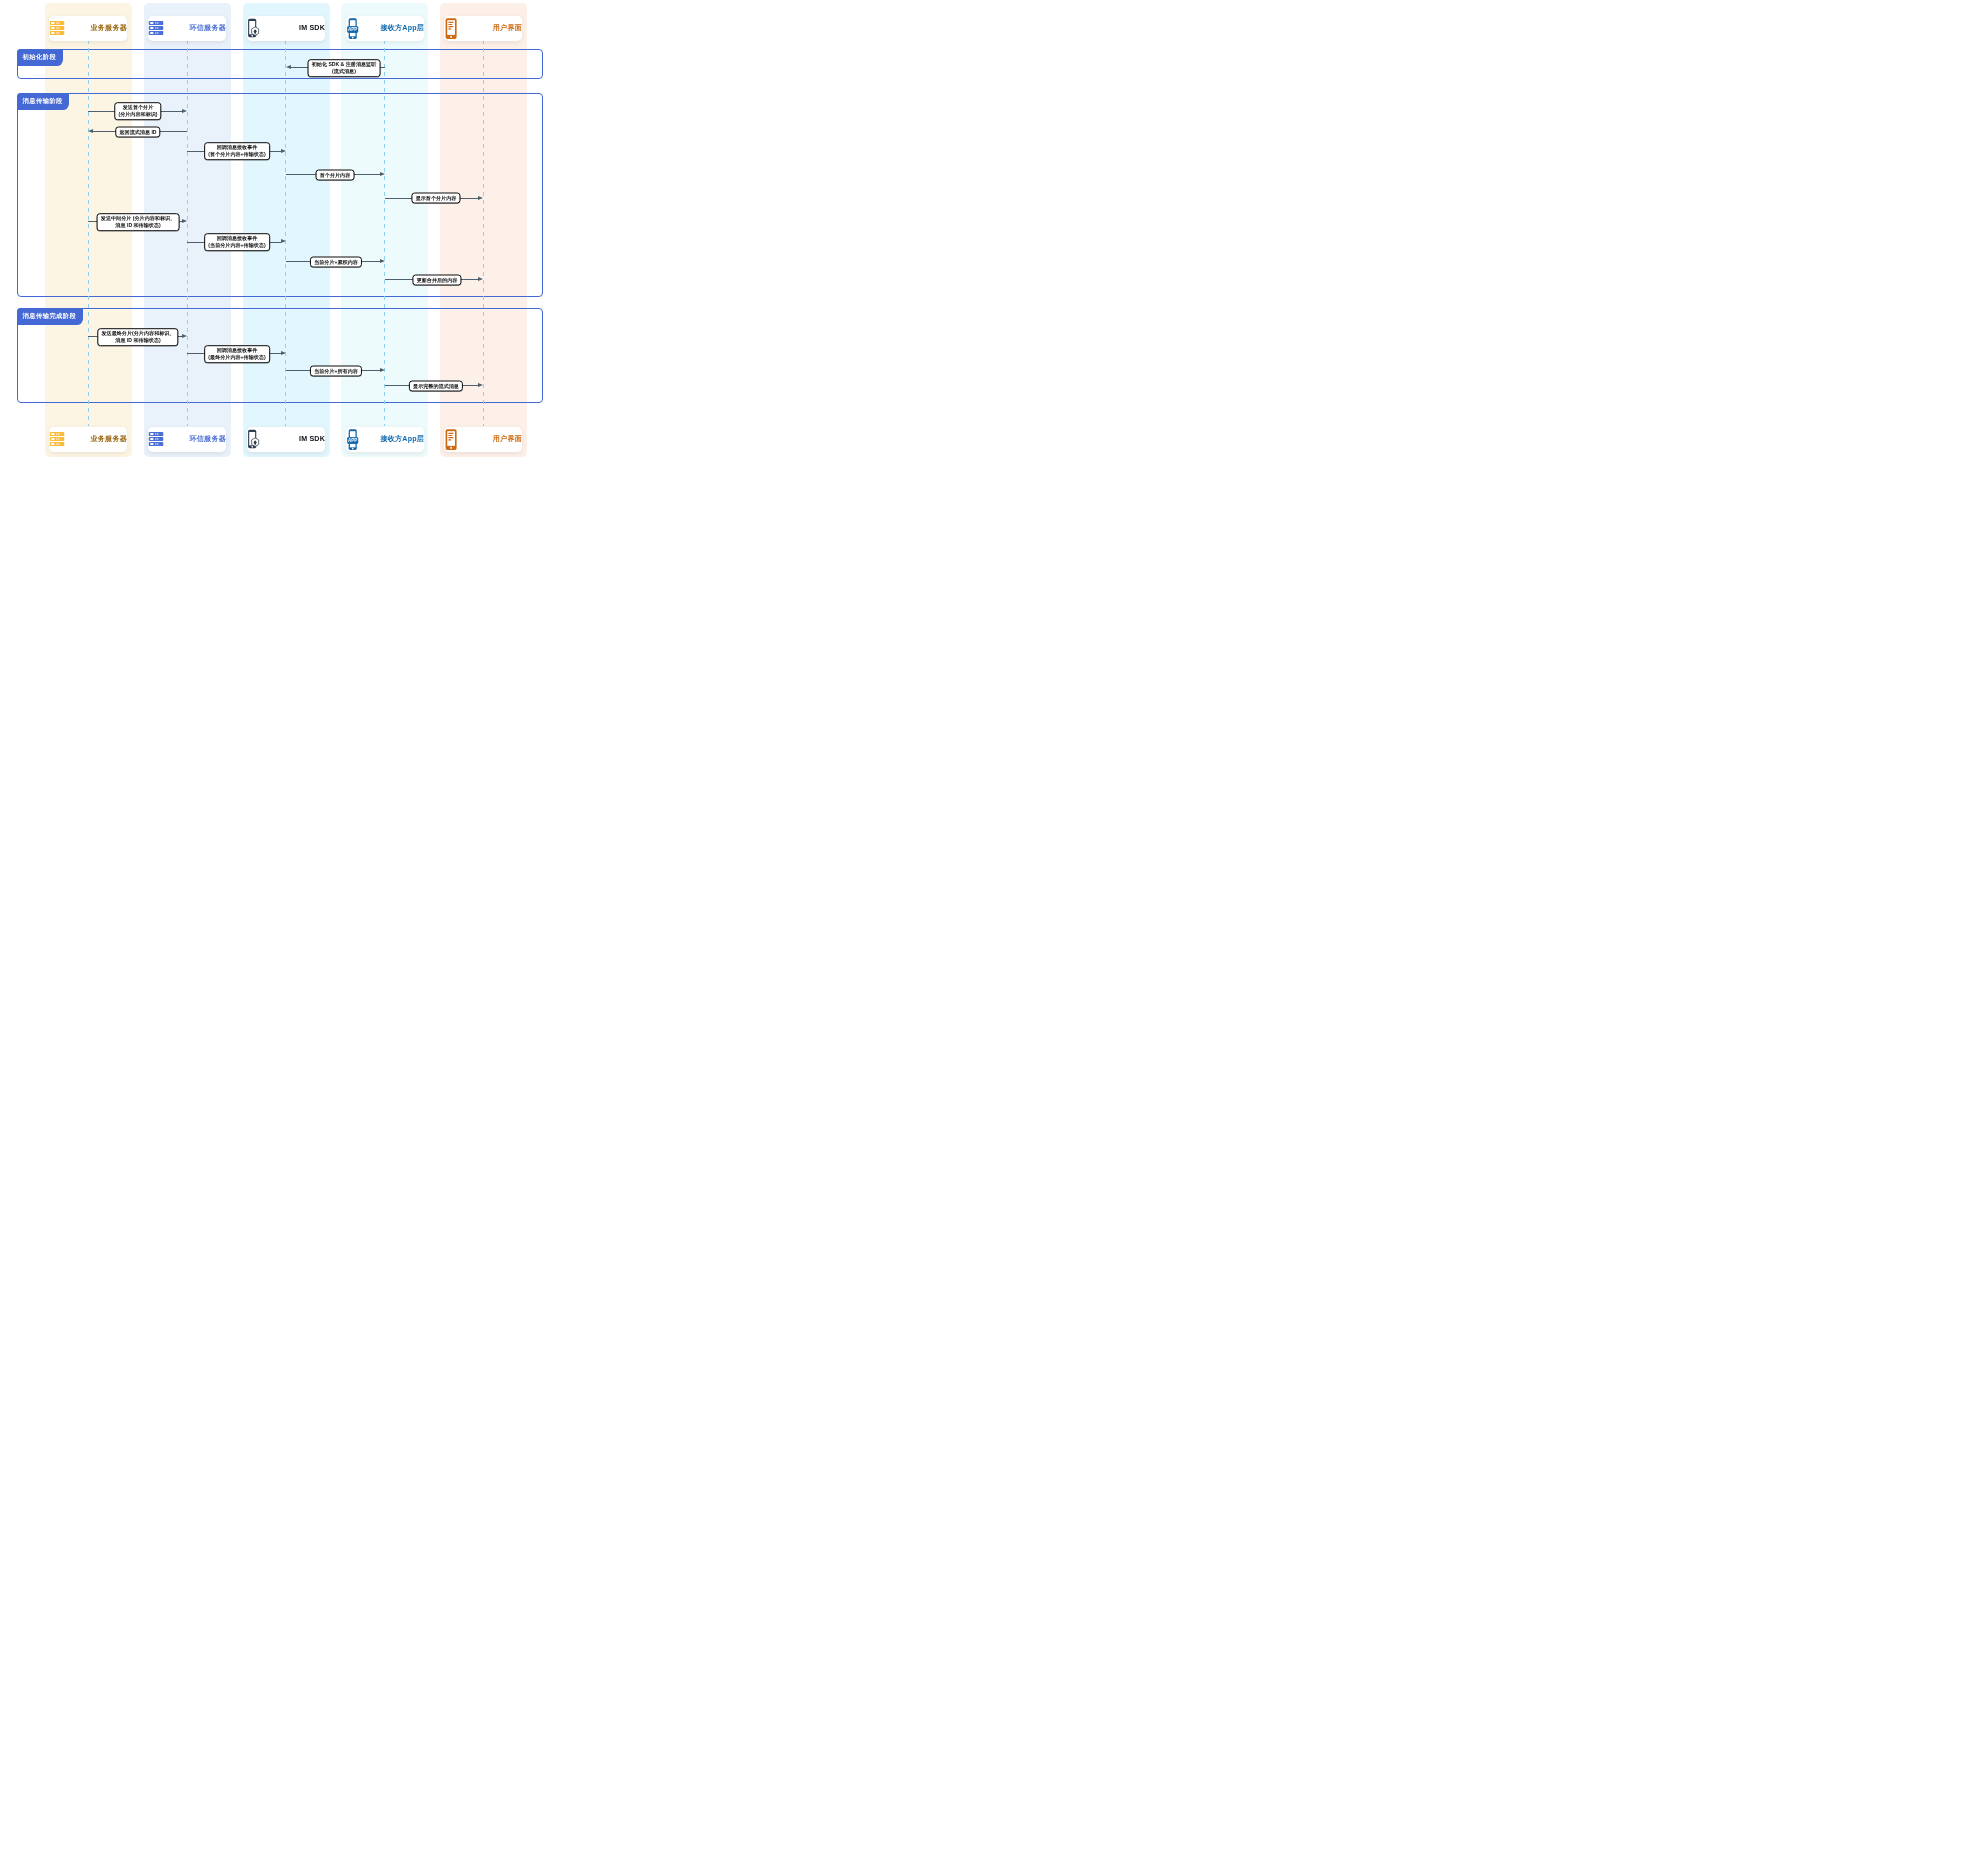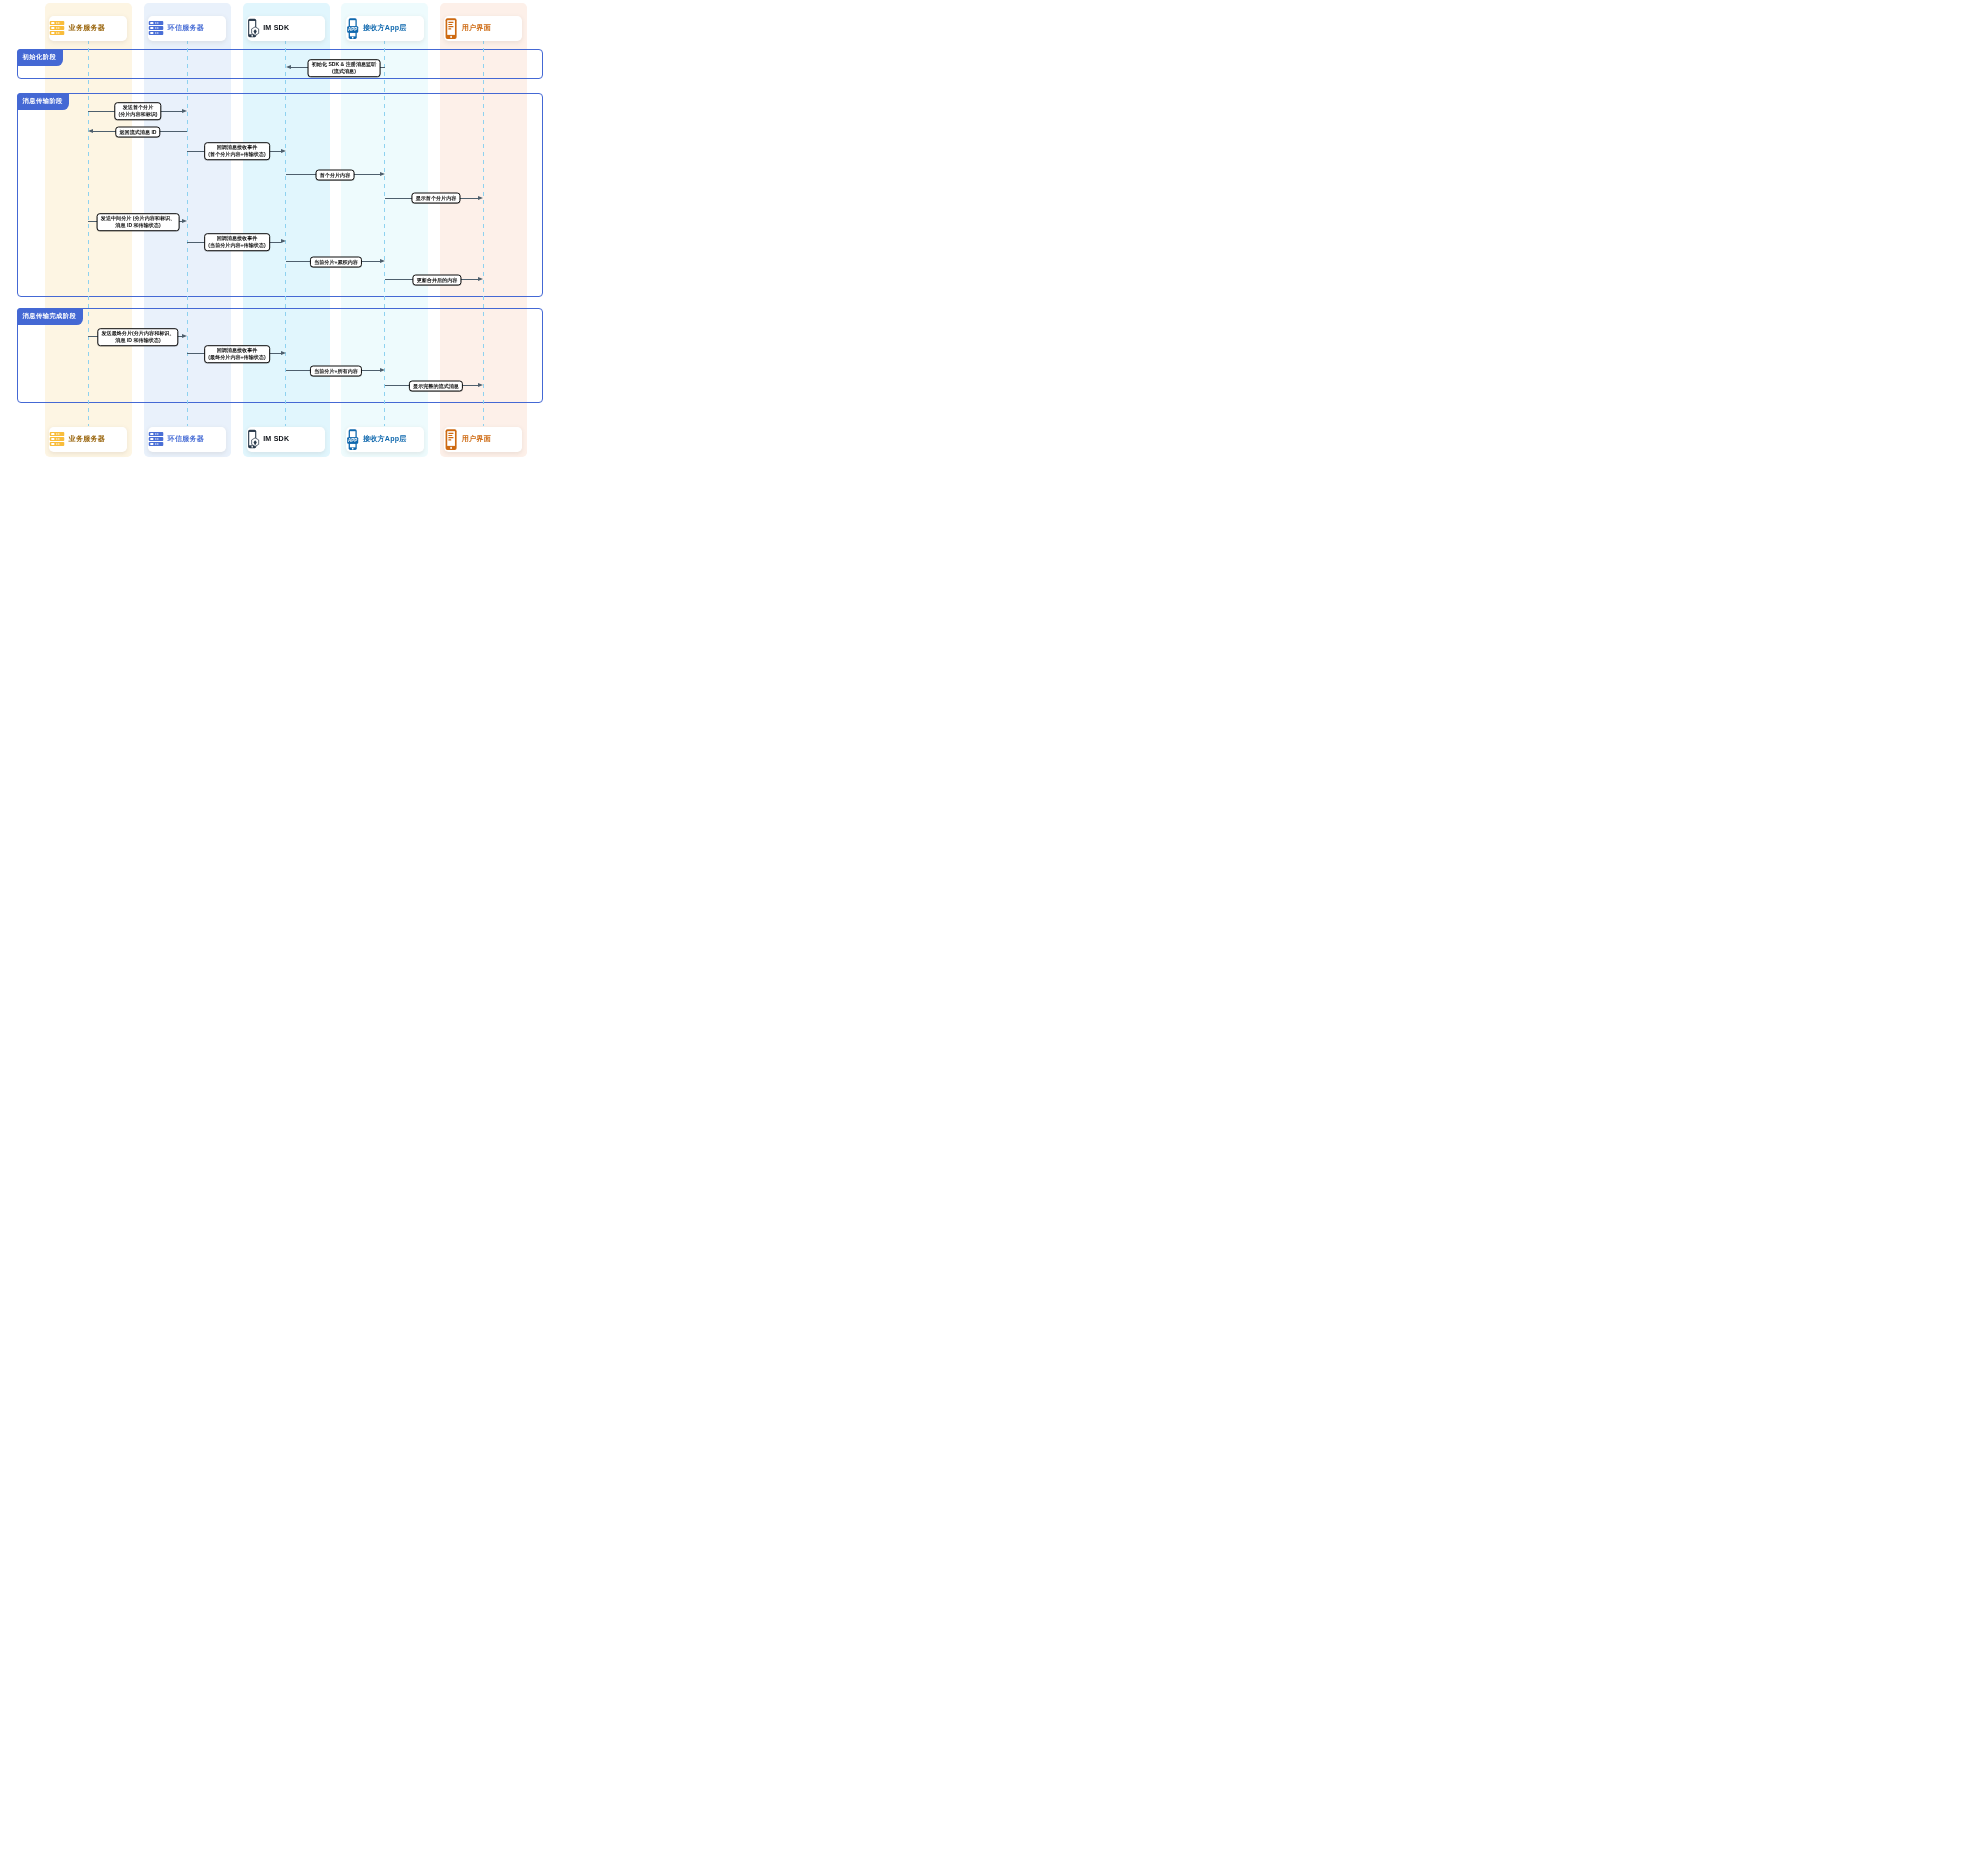--- a/index.html
+++ b/index.html
@@ -17,21 +17,21 @@
 
   .msg-line{position:absolute;height:1.2px;background:#4e5f6d;z-index:2;}
   .msg-head{position:absolute;width:0;height:0;border-top:2.8px solid transparent;border-bottom:2.8px solid transparent;z-index:2;}
   .msg-head.r{border-left:5.1px solid #4e5f6d;}
   .msg-head.l{border-right:5.1px solid #4e5f6d;}
   .msg-label{position:absolute;transform:translate(-50%,-50%);background:#ffffff;border:0.7px solid #0d0d0d;
     border-radius:3.2px;padding:1.2px 3.2px;z-index:3;text-align:center;font-size:5.1px;font-weight:bold;color:#0d0d0d;
     line-height:1.3;white-space:nowrap;box-shadow:0 0.4px 0 rgba(0,0,0,.25);}
 
   .participant{position:absolute;width:78px;height:24.5px;background:#ffffff;border-radius:4.7px;z-index:5;
-    display:flex;align-items:center;justify-content:flex-start;gap:3.6px;box-shadow:0 1.2px 4px rgba(120,110,90,.12);}
+    display:flex;align-items:center;justify-content:space-between;gap:3.6px;box-shadow:0 1.2px 4px rgba(120,110,90,.12);}
   .participant .p-label{font-size:7.1px;font-weight:bold;letter-spacing:0.2px;white-space:nowrap;}
   .participant .p-icon{display:flex;align-items:center;}
 </style>
 </head>
 <body>
 
 <div id="stage">
     <div class="lane" style="left: 45px; top: 3.2px; height: 454px; background: rgb(253, 245, 227);"></div>
     <div class="lane" style="left: 144px; top: 3.2px; height: 454px; background: rgb(233, 241, 251);"></div>
     <div class="lane" style="left: 243px; top: 3.2px; height: 454px; background: rgb(225, 246, 253);"></div>

